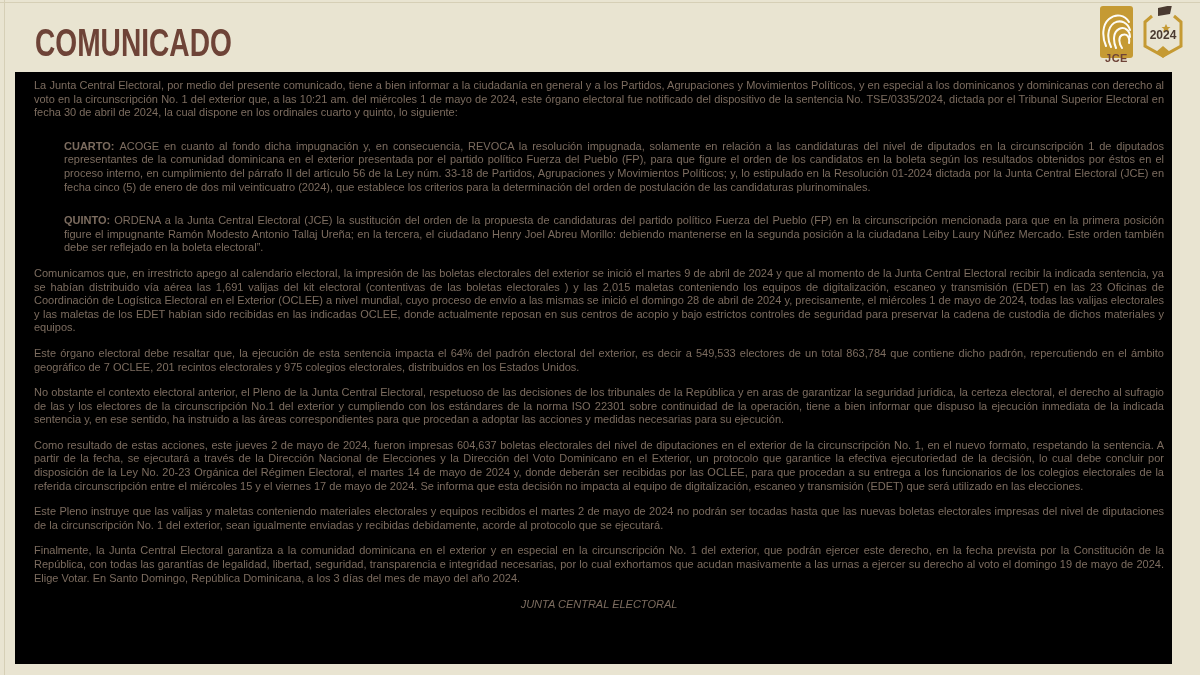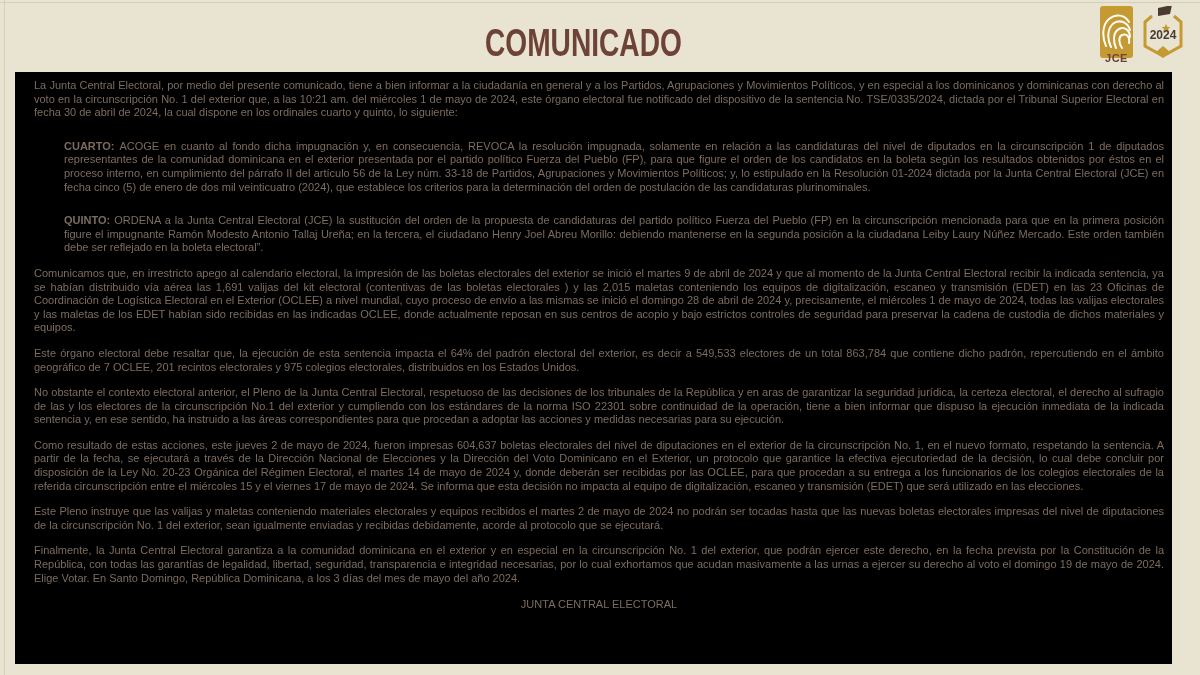--- a/index.html
+++ b/index.html
@@ -9,21 +9,20 @@
     background: #e9e4d1;
     position: relative;
   }
   .edge-top { position: absolute; top: 2px; left: 0; width: 100%; height: 1px; background: #d6cfb6; }
   .edge-left { position: absolute; top: 0; left: 4px; width: 1px; height: 100%; background: #d6cfb6; }
 
   .header {
     position: relative;
     height: 68px;
     padding-left: 35px;
-    text-align: center;
   }
   .page-title {
     display: inline-block;
     margin-top: 22px;
     font-size: 38px;
     font-weight: 800;
     color: #6e4337;
     letter-spacing: 0px;
     transform: scaleX(0.74) scaleY(1.02);
     transform-origin: left center;
@@ -66,20 +65,21 @@
     margin-bottom: 12px;
   }
   .para.indent { margin-left: 30px; margin-top: 20px; }
   .para .bold { font-weight: bold; }
   .signature {
     text-align: center;
     font-size: 11px;
     line-height: 14px;
     color: #7c6c5f;
     margin-top: 2px;
+    font-style: italic;
   }
 </style>
 </head>
 <body>
 
 <div class="edge-top"></div>
 <div class="edge-left"></div>
 
 <div class="header">
   <div class="page-title">COMUNICADO</div>

